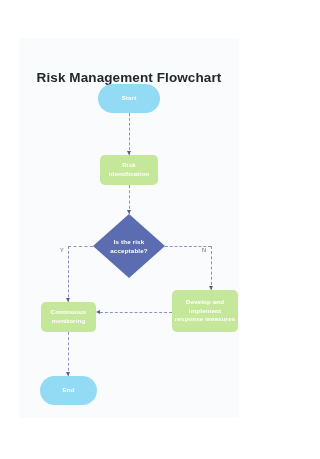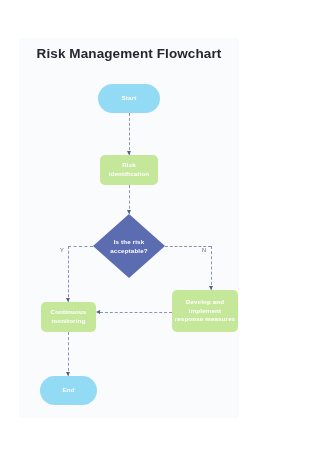--- a/index.html
+++ b/index.html
@@ -18,21 +18,21 @@
     left: 19px;
     top: 38px;
     width: 220px;
     height: 380px;
     background: #fafbfd;
     border-radius: 3px;
   }
   #chart-title {
     position: absolute;
     left: 0;
-    top: 8px;
+    top: 32px;
     width: 220px;
     text-align: center;
     font-size: 13.5px;
     font-weight: bold;
     color: #23272e;
     letter-spacing: 0.1px;
   }
   .node {
     position: absolute;
     box-sizing: border-box;

